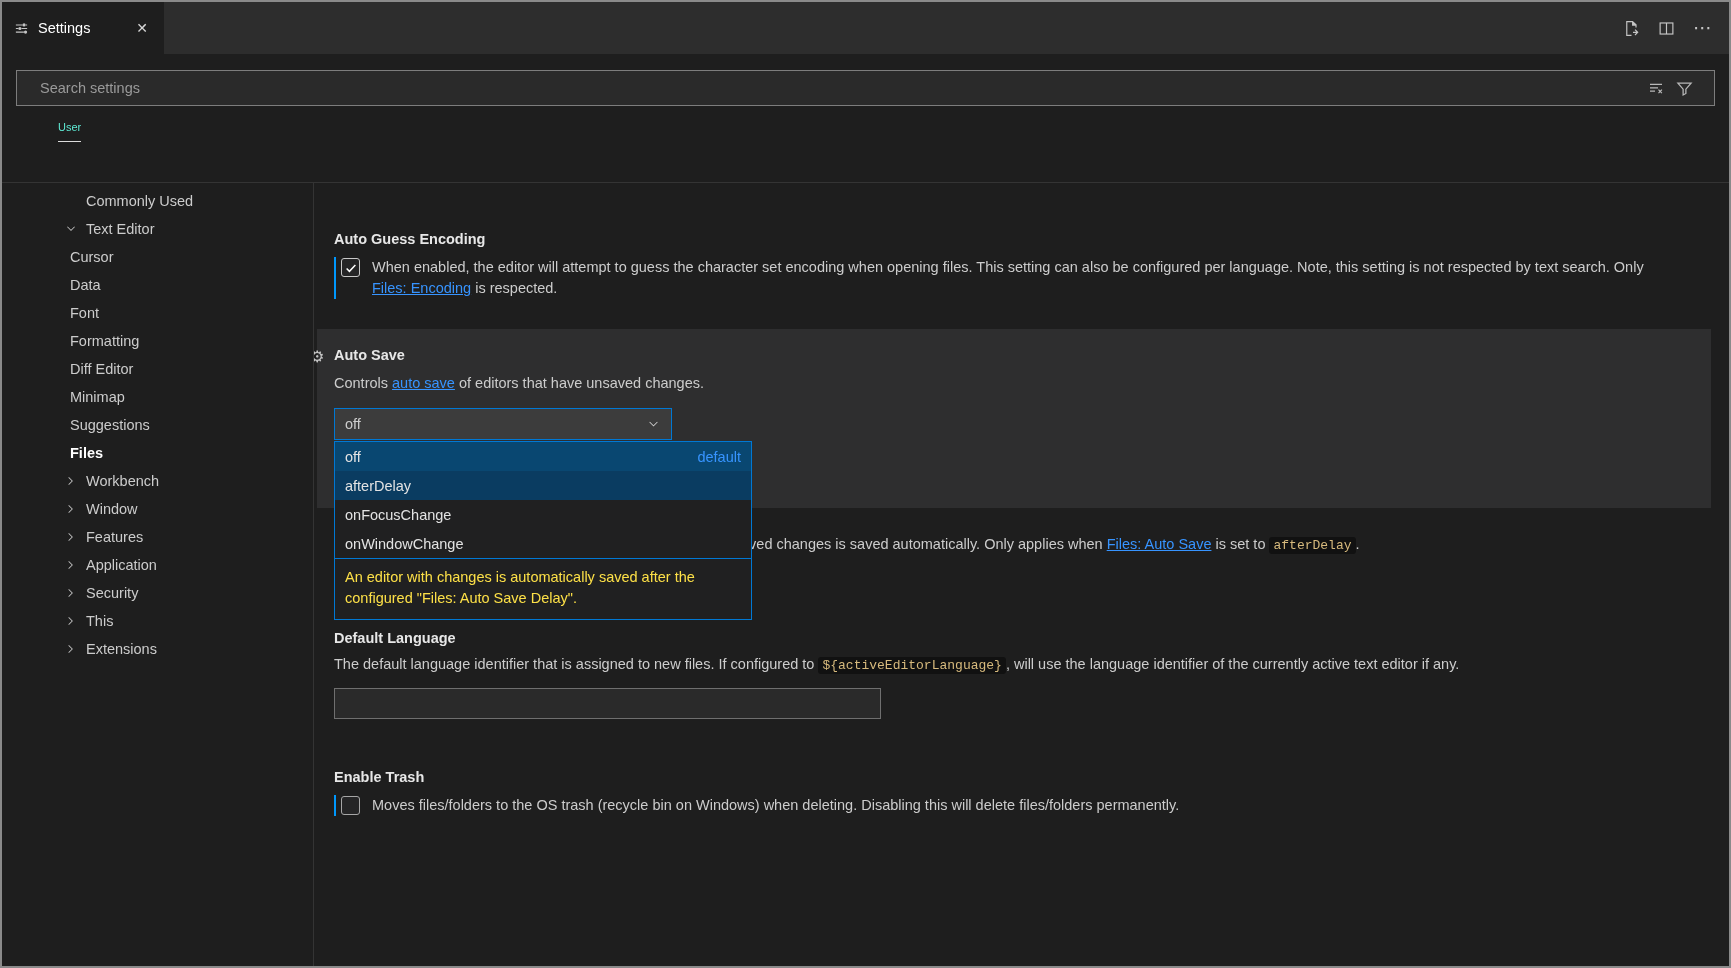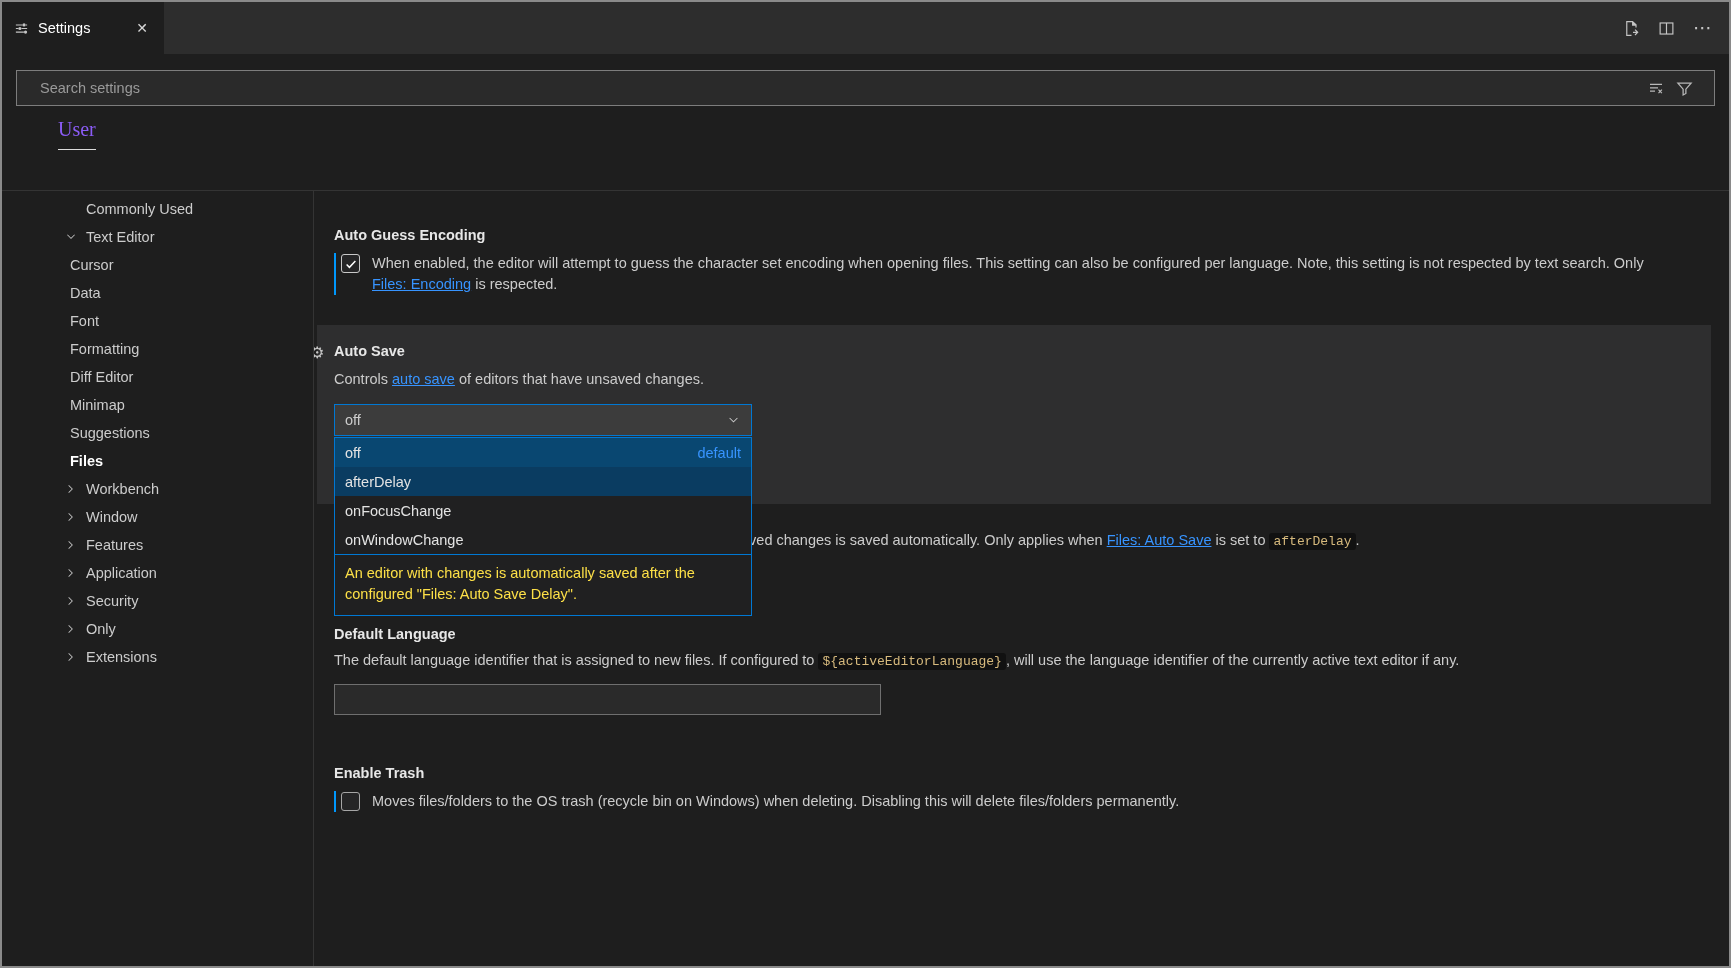--- a/index.html
+++ b/index.html
@@ -41,22 +41,22 @@
     flex: 1; background: transparent; border: none; outline: none;
     color: #cccccc; font-size: 14.5px; font-family: inherit;
   }
   .search-input::placeholder { color: #9a9a9a; }
   .search-icons { display: flex; align-items: center; gap: 12px; color: #b8b8b8; }
   .search-icons .act { display: flex; cursor: pointer; }
 
   
   .scope-row { margin: 12px 0 40px 56px; flex: none; }
   .scope-tab {
-    display: inline-block; color: #8b5cf6; font-size: 20px;
-    padding-bottom: 8px; border-bottom: 1.5px solid #dcdcdc; cursor: pointer; font-family: Liberation Serif, serif;
+    display: inline-block; color: #5eead4; font-size: 11px;
+    padding-bottom: 8px; border-bottom: 1.5px solid #dcdcdc; cursor: pointer;
   }
 
   
   .body { flex: 1; min-height: 0; display: flex; border-top: 1px solid #343434; }
 
   .toc { width: 312px; flex: none; border-right: 1px solid #343434; padding-top: 4px; overflow: hidden; }
   .toc-item { height: 28px; display: flex; align-items: center; padding-left: 62px; color: #cccccc; cursor: pointer; }
   .toc-item .chev { width: 22px; height: 16px; display: flex; align-items: center; color: #c0c0c0; flex: none; }
   .toc-item.lvl1 { padding-left: 68px; }
   .toc-item.selected .toc-label { color: #ffffff; font-weight: bold; }
@@ -80,33 +80,33 @@
   .checkbox {
     width: 19px; height: 19px; flex: none; margin: 1px 12px 0 5px;
     background: #252526; border: 1px solid #a6a6a6; border-radius: 3px;
     display: flex; align-items: center; justify-content: center; cursor: pointer;
   }
   .checkbox svg { display: none; }
   .checkbox.checked { border-color: #c8c8c8; }
   .checkbox.checked svg { display: block; }
 
   
-  .s-age { margin-top: 34px; }
+  .s-age { margin-top: 46px; }
 
   
   .s-autosave {
     margin-top: 30px; margin-left: -17px;
     padding: 16px 0 68px 17px;
     background: #2e2e2f;
   }
   .gear { position: absolute; left: -7px; top: 18px; color: #c5c5c5; font-size: 16px; cursor: pointer; }
   .s-autosave .setting-desc { margin-top: 8px; }
 
   .selectbox {
-    margin-top: 14px; width: 418px; height: 32px;
+    margin-top: 14px; width: 338px; height: 32px;
     background: #3c3c3c; border: 1px solid #0078d4; color: #cccccc;
     display: flex; align-items: center; padding: 0 10px;
     position: relative; cursor: pointer;
   }
   .selectbox .sel-chev { margin-left: auto; color: #cfcfcf; display: flex; }
 
   .dropdown {
     position: absolute; top: calc(100% + 2px); left: -1px;
     width: 418px; border: 1px solid #0078d4; background: #202021;
     z-index: 10; cursor: default;
@@ -275,21 +275,21 @@
             </svg>
           </span>
         <span class="toc-label">Security</span>
       </div>
       <div class="toc-item">
         <span class="chev">
             <svg width="14" height="14" viewBox="0 0 16 16" fill="currentColor">
               <path d="M5.6 3.5L5 4.2 8.8 8 5 11.8l.6.7L10.2 8z"></path>
             </svg>
           </span>
-        <span class="toc-label">Only</span>
+        <span class="toc-label">This</span>
       </div>
       <div class="toc-item">
         <span class="chev">
             <svg width="14" height="14" viewBox="0 0 16 16" fill="currentColor">
               <path d="M5.6 3.5L5 4.2 8.8 8 5 11.8l.6.7L10.2 8z"></path>
             </svg>
           </span>
         <span class="toc-label">Extensions</span>
       </div>
     </div>

